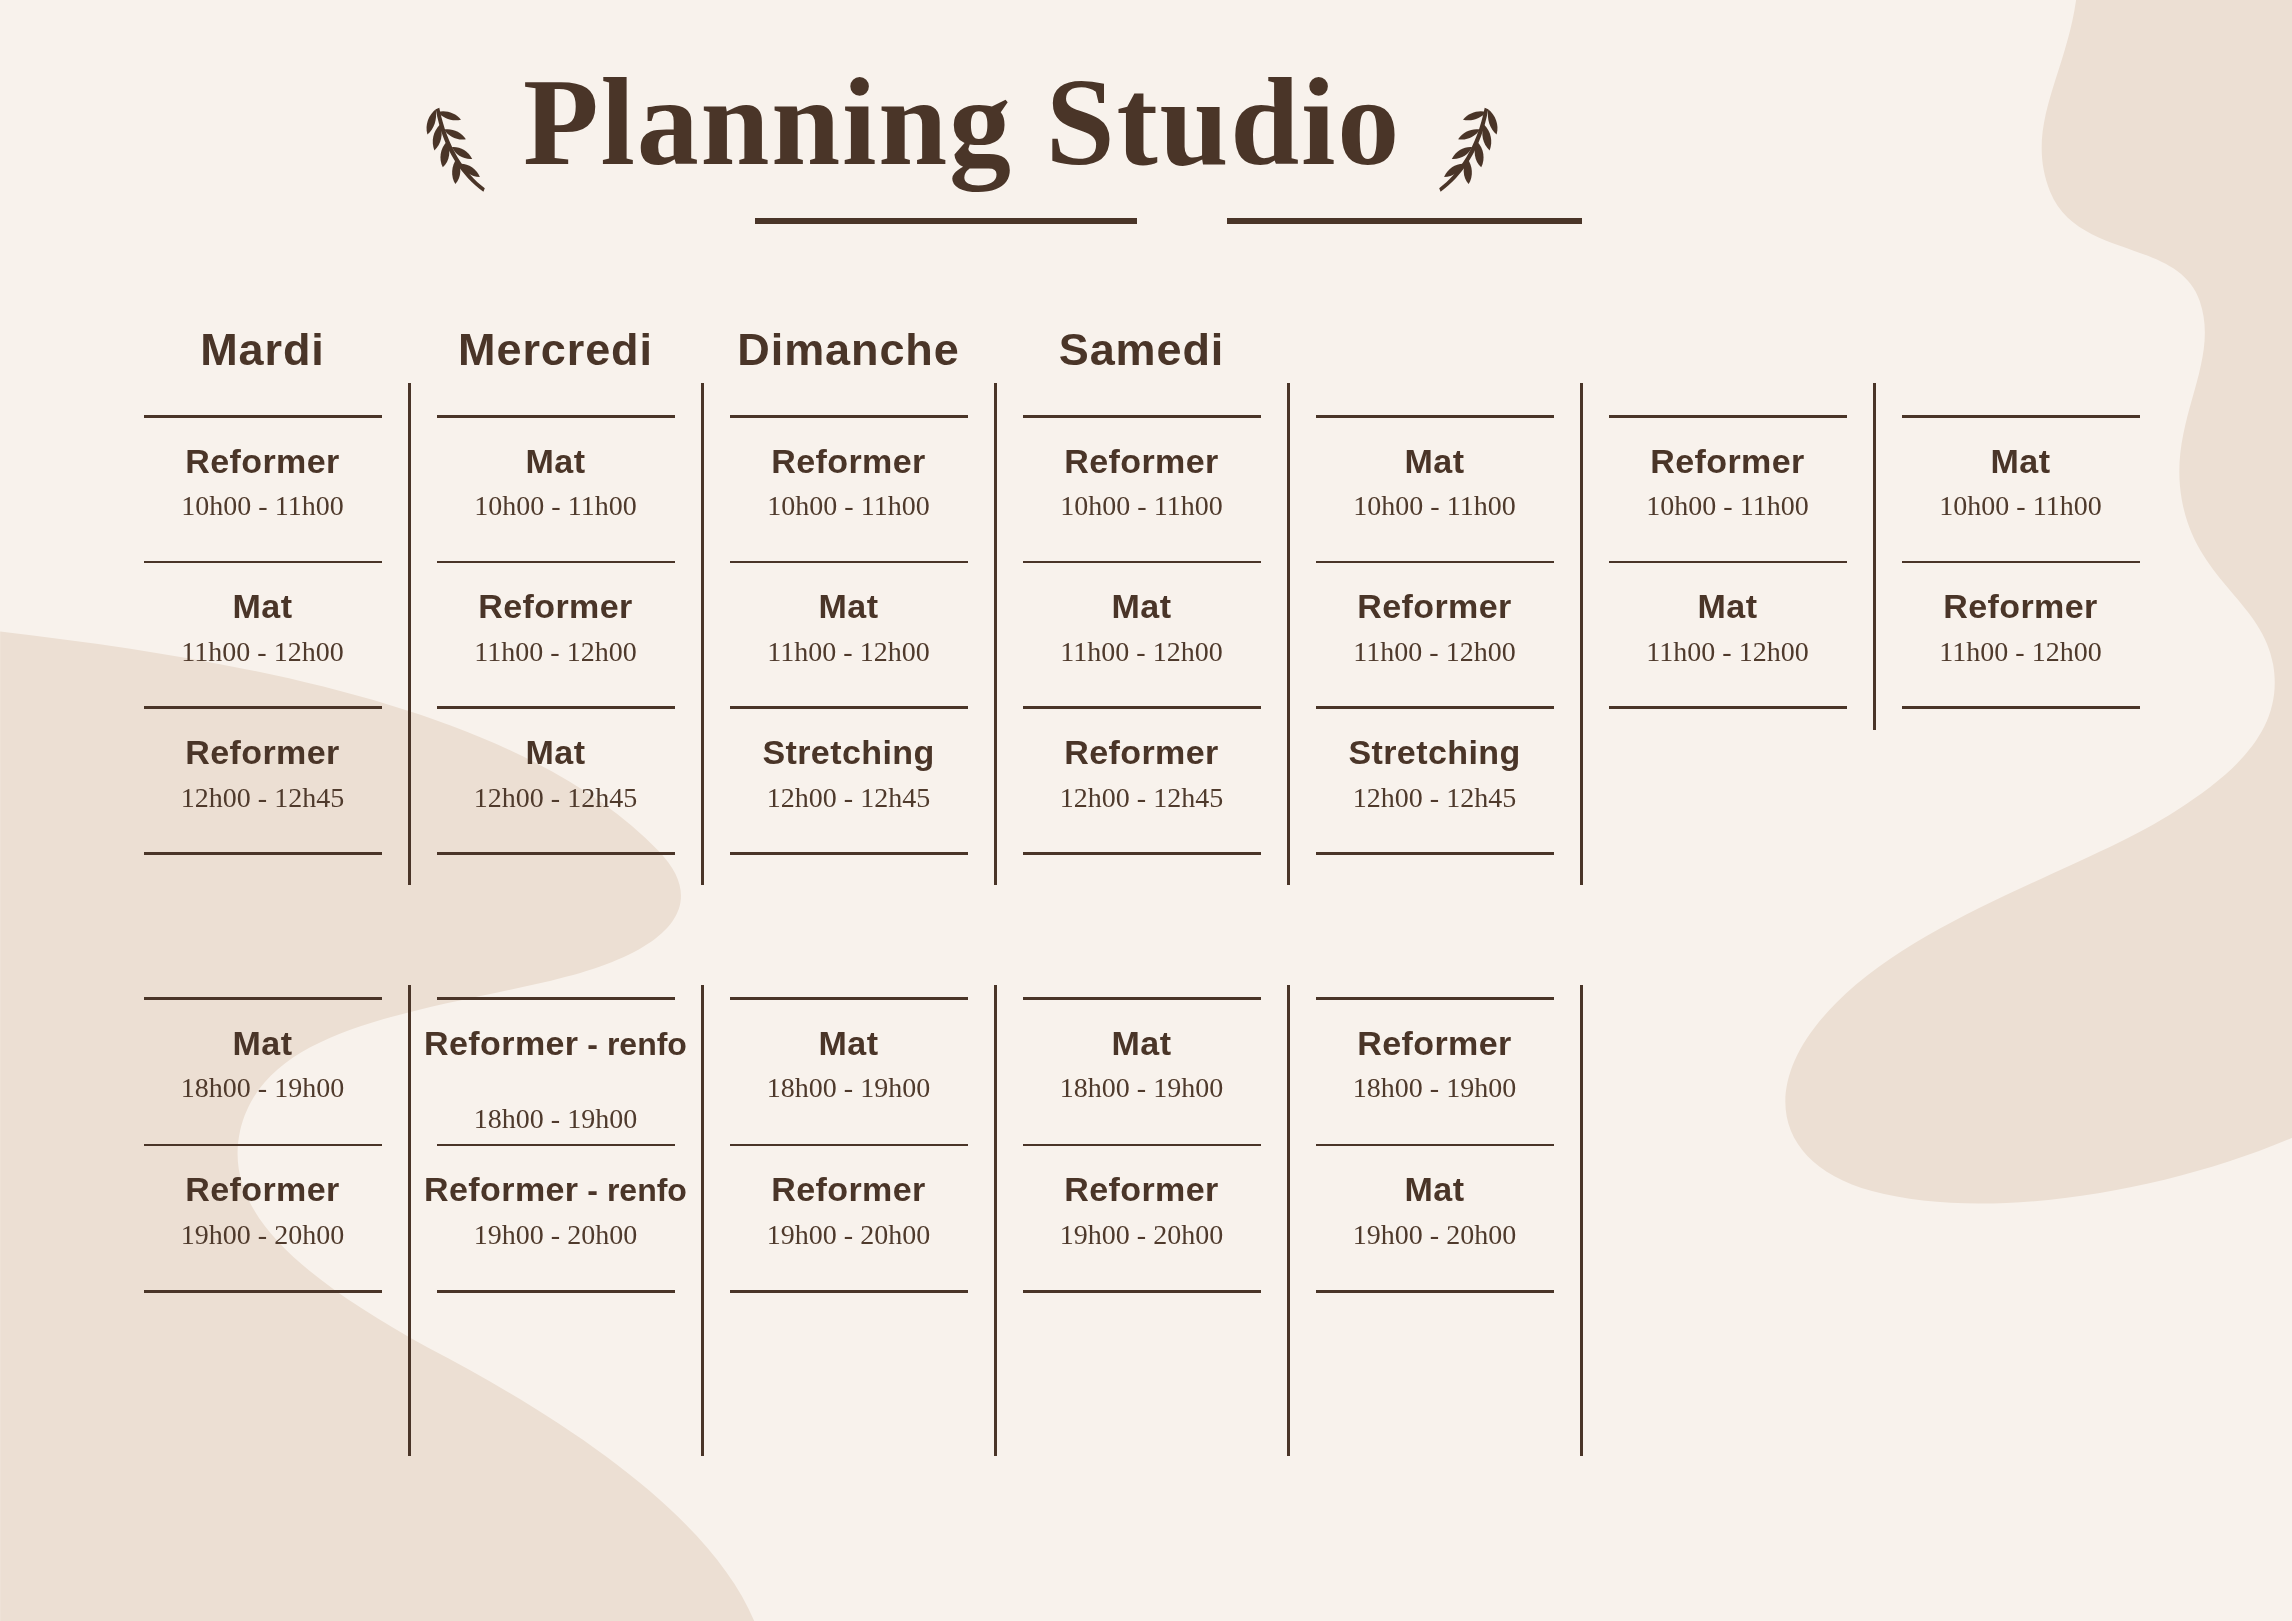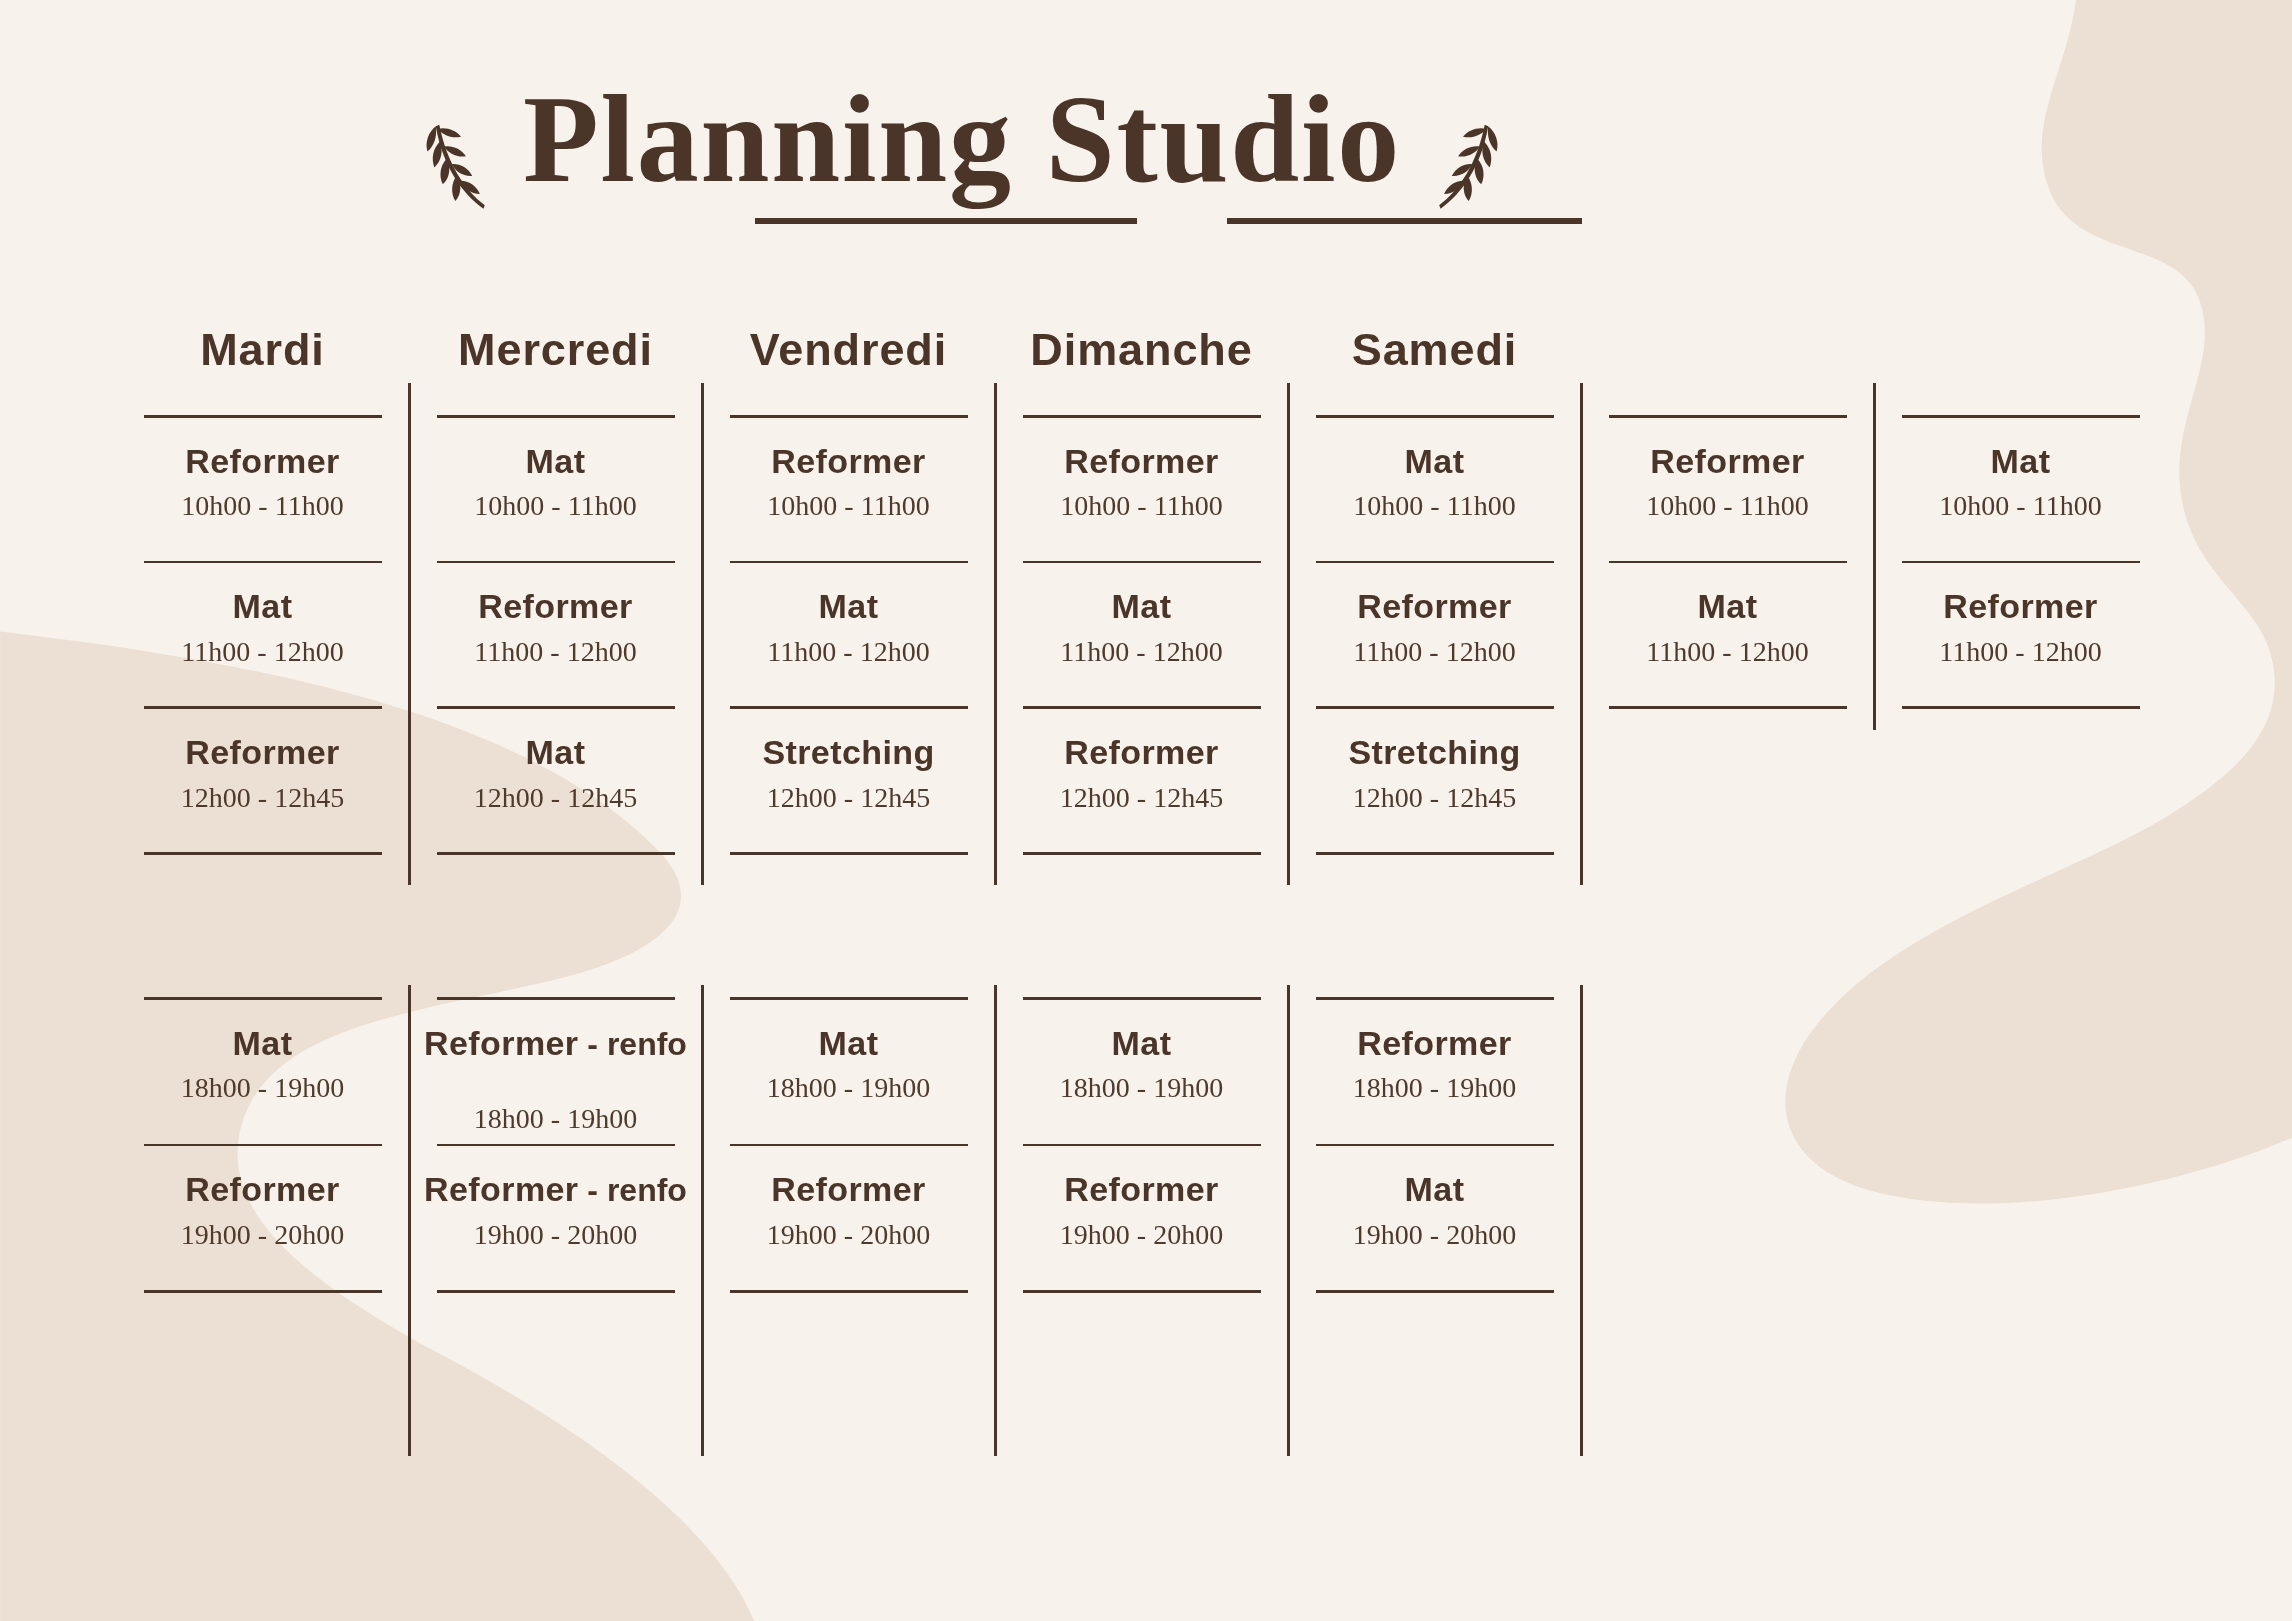--- a/index.html
+++ b/index.html
@@ -8,21 +8,21 @@
     position:relative; width:2293px; height:1621px;
     background:#f8f2ec; overflow:hidden;
     font-family:"Liberation Sans", sans-serif;
     color:#4a3528;
   }
   .blobs { position:absolute; inset:0; width:2293px; height:1621px; z-index:0; }
   .content { position:absolute; inset:0; z-index:1; }
 
   
   .title-row {
-    position:absolute; top:75px; left:0; width:1924px;
+    position:absolute; top:58px; left:0; width:1924px;
     display:flex; justify-content:center; align-items:flex-start; gap:34px;
   }
   .page-title {
     margin:0; font-family:"Liberation Serif", serif; font-weight:bold;
     font-size:124px; line-height:1.05; letter-spacing:1.8px; color:#4a3528;
   }
   .laurel { width:70px; height:106px; margin-top:36px; flex:none; }
   .laurel.right { transform:scaleX(-1); }
   .title-underline { position:absolute; height:6.3px; background:#4a3528; top:218px; }
   .title-underline.left  { left:755px;  width:382px; }
@@ -105,21 +105,20 @@
           <path d="M60 94 C 71 94, 82 101, 87 113 C 74 113, 64 105, 60 94 Z"></path>
         </g>
       </svg>
     </div>
     <div class="title-underline left"></div>
     <div class="title-underline right"></div>
 
     <div class="grid headers-row" id="headers-row">
         <div class="day-header">Mardi</div>
         <div class="day-header">Mercredi</div>
-        <div class="day-header">Vendredi</div>
         <div class="day-header">Dimanche</div>
         <div class="day-header">Samedi</div>
       </div>
 
     <div class="grid morning-grid" id="morning-grid">
         <div class="day-col">
           <div class="sep"></div>
           <div class="session">
             <div class="session-name-line"><span class="session-name">Reformer</span></div>
             <div class="session-time">10h00 - 11h00</div>

